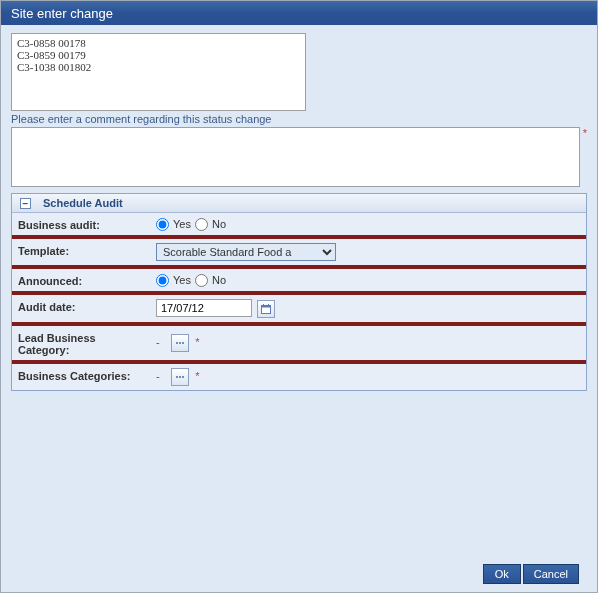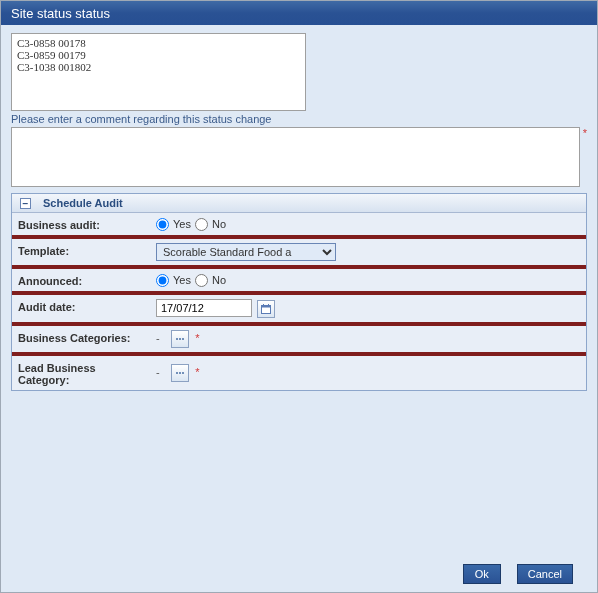--- a/index.html
+++ b/index.html
@@ -155,24 +155,24 @@
     margin-left: 2px;
   }
   .date-btn svg, .picker-btn svg { display:block; }
   .dash {
     display: inline-block;
     width: 10px;
     color: #555;
   }
   .footer {
     border-top: 0;
-    padding: 6px 24px 8px 10px;
+    padding: 6px 18px 8px 10px;
     display: flex;
     justify-content: flex-end;
-    gap: 16px;
+    gap: 2px;
   }
   .btn {
     background: linear-gradient(to bottom, #3968a8 0%, #2a5294 100%);
     border: 1px solid #1c3a68;
     color: #fff;
     font-size: 11px;
     padding: 3px 10px;
     cursor: pointer;
     min-width: 38px;
     text-align: center;
@@ -180,21 +180,21 @@
   textarea::-webkit-scrollbar { width: 16px; }
   textarea::-webkit-scrollbar-track { background: #ececec; border-left: 1px solid #c3c3c3; }
   textarea::-webkit-scrollbar-thumb { background: #cfcfcf; border: 1px solid #989898; }
   textarea::-webkit-scrollbar-button { background: #e2e2e2; border: 1px solid #989898; height:16px; display:block;}
 </style>
 </head>
 <body>
 
 <div class="dialog">
   <div class="titlebar">
-    <span>Site status status</span>
+    <span>Site enter change</span>
   </div>
 
   <div class="body">
 
     <textarea class="list-box" readonly="" style="">C3-0858 00178
 C3-0859 00179
 C3-1038 001802</textarea>
 
     <div class="comment-label">Please enter a comment regarding this status change</div>
     <div class="comment-wrap">
@@ -260,36 +260,36 @@
                     <rect x="0.5" y="1.5" width="9" height="8" fill="#fff" stroke="#5a7bb5"></rect>
                     <rect x="0.5" y="1.5" width="9" height="2" fill="#5a7bb5"></rect>
                     <rect x="2" y="0" width="1" height="2" fill="#5a7bb5"></rect>
                     <rect x="7" y="0" width="1" height="2" fill="#5a7bb5"></rect>
                   </svg>
             </span>
           </td>
         </tr>
 
         <tr>
-          <td class="lbl">Business Categories:</td>
+          <td class="lbl">Lead Business Category:</td>
           <td>
             <span class="dash">-</span>
             <span class="picker-btn">
               <svg width="10" height="6" viewBox="0 0 10 6">
                     <circle cx="2" cy="3" r="1" fill="#4a6fa5"></circle>
                     <circle cx="5" cy="3" r="1" fill="#4a6fa5"></circle>
                     <circle cx="8" cy="3" r="1" fill="#4a6fa5"></circle>
                   </svg>
             </span>
             <span class="req">*</span>
           </td>
         </tr>
 
         <tr>
-          <td class="lbl">Lead Business Category:</td>
+          <td class="lbl">Business Categories:</td>
           <td>
             <span class="dash">-</span>
             <span class="picker-btn">
               <svg width="10" height="6" viewBox="0 0 10 6">
                     <circle cx="2" cy="3" r="1" fill="#4a6fa5"></circle>
                     <circle cx="5" cy="3" r="1" fill="#4a6fa5"></circle>
                     <circle cx="8" cy="3" r="1" fill="#4a6fa5"></circle>
                   </svg>
             </span>
             <span class="req">*</span>

